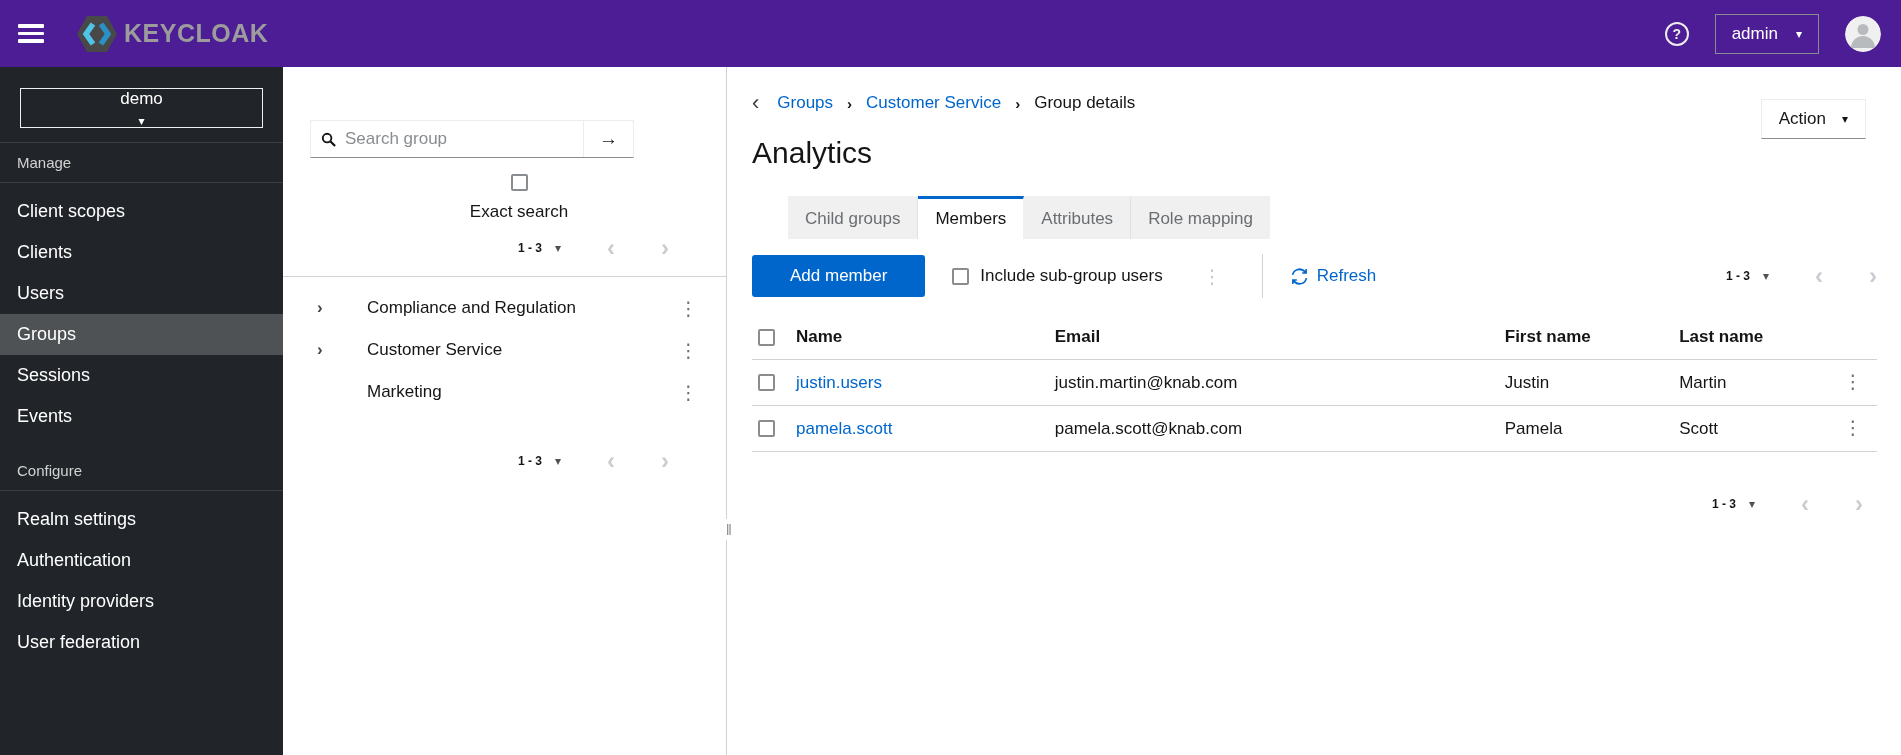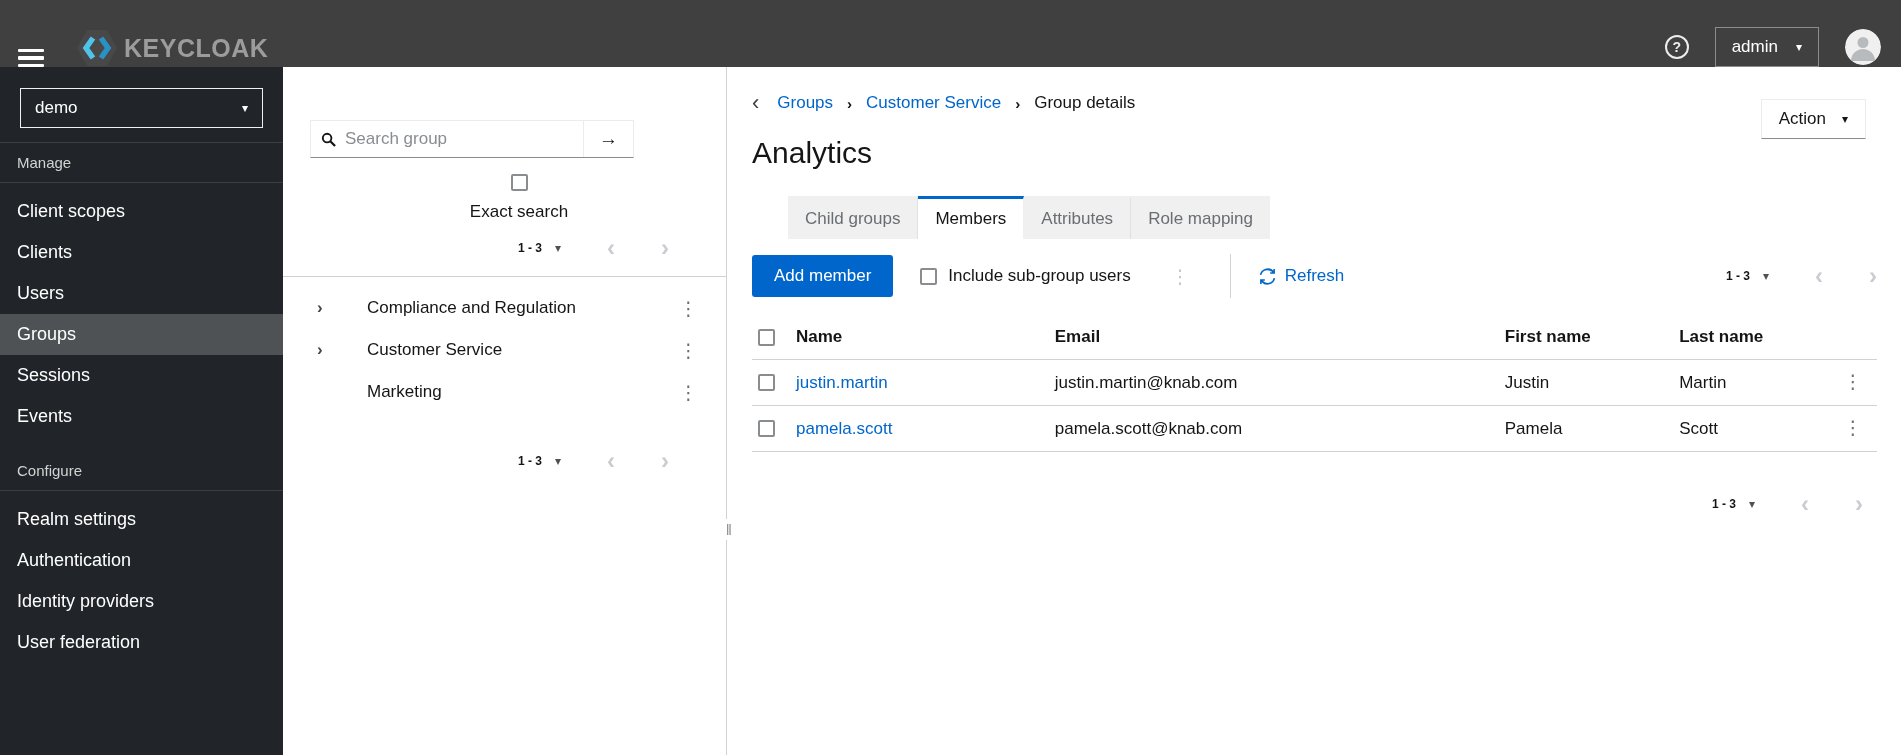--- a/index.html
+++ b/index.html
@@ -4,21 +4,21 @@
 <style>
   * { box-sizing: border-box; margin: 0; padding: 0; }
   html,body { width:1901px; height:755px; overflow:hidden; }
   body {
     font-family: "Liberation Sans", "DejaVu Sans", sans-serif;
     font-size: 17px; color:#151515; background:#fff;
   }
 
   
   .topbar {
-    height:67px; background:#404040; display:flex; align-items:flex-end;
+    height:67px; background:#4c1d95; display:flex; align-items:center;
     padding:0 20px 0 18px; color:#fff;
   }
   .hamburger { width:26px; display:flex; flex-direction:column; gap:4px; cursor:pointer; margin-right:32px; }
   .hamburger span { display:block; height:3.5px; background:#fff; border-radius:1px; }
   .brand { display:flex; align-items:center; gap:6px; }
   .brand-text { font-size:25px; font-weight:700; letter-spacing:0.5px; color:#9c9c9c; }
   .topbar-right { margin-left:auto; display:flex; align-items:center; gap:26px; }
   .help-icon {
     width:24px; height:24px; border:2px solid #ededed; border-radius:50%;
     display:flex; align-items:center; justify-content:center;
@@ -31,21 +31,21 @@
   .caret { font-size:12px; line-height:1; }
   .avatar { width:36px; height:36px; border-radius:50%; overflow:hidden; cursor:pointer; }
 
   
   .content { display:flex; height:688px; }
 
   
   .sidebar { width:283px; background:#212529; color:#fff; flex-shrink:0; padding-top:21px; }
   .realm-select {
     margin:0 20px; height:40px; border:1px solid #f0f0f0; display:flex; align-items:center;
-    padding:0 14px; justify-content:space-between; cursor:pointer; font-size:17px;
+    padding:0 14px; justify-content:space-between; cursor:pointer; font-size:17px;flex-direction:column;
   }
   .nav-section-title {
     font-size:15px; color:#d2d2d2; padding:11px 17px; margin-top:14px;
     border-bottom:1px solid #3c3f42;
   }
   .nav-section-title.first { border-top:1px solid #3c3f42; }
   .nav-item { padding:10px 17px; font-size:18px; cursor:pointer; }
   .nav-item.selected { background:#4f5255; }
   .nav-list { padding-top:8px; }
 
@@ -102,21 +102,21 @@
   .tab {
     padding:10px 17px; font-size:17px; background:#f0f0f0; color:#6a6e73; cursor:pointer;
     border-right:1px solid #e0e0e0; border-top:3px solid #f0f0f0;
   }
   .tab:last-child { border-right:none; }
   .tab.active { background:#fff; color:#151515; border-top:3px solid #0066cc; border-right:1px solid #f0f0f0; }
 
   .toolbar { display:flex; align-items:center; margin-top:14px; height:46px; }
   .btn-primary {
     background:#0066cc; color:#fff; border:none; border-radius:3px; font-family:inherit;
-    font-size:17px; padding:11px 22px; cursor:pointer;
+    font-size:17px; padding:11px 38px; cursor:pointer;
   }
   .include-row { display:flex; align-items:center; gap:11px; margin-left:27px; }
   .toolbar-kebab { color:#c6c6c6; margin-left:34px; }
   .toolbar-divider { width:1px; height:44px; background:#d2d2d2; margin:0 28px 0 34px; }
   .refresh { display:flex; align-items:center; gap:9px; color:#0066cc; font-size:17px; cursor:pointer; }
   .toolbar .pagination { margin-left:auto; }
 
   table { border-collapse:collapse; width:100%; margin-top:16px; table-layout:fixed; }
   col.c-check { width:44px; } col.c-name { width:23%; } col.c-email { width:40%; }
   col.c-first { width:15.5%; } col.c-kebab { width:48px; }
@@ -312,21 +312,21 @@
           <th>First name</th>
           <th>Last name</th>
           <th class="cell-kebab"></th>
         </tr>
       </thead>
       <tbody>
         <tr>
           <td class="cell-check">
               <div class="checkbox"></div>
             </td>
-          <td><a class="row-link">justin.martin</a></td>
+          <td><a class="row-link">justin.users</a></td>
           <td>justin.martin@knab.com</td>
           <td>Justin</td>
           <td>Martin</td>
           <td class="cell-kebab"><span class="kebab">⋮</span></td>
         </tr>
         <tr>
           <td class="cell-check">
               <div class="checkbox"></div>
             </td>
           <td><a class="row-link">pamela.scott</a></td>

